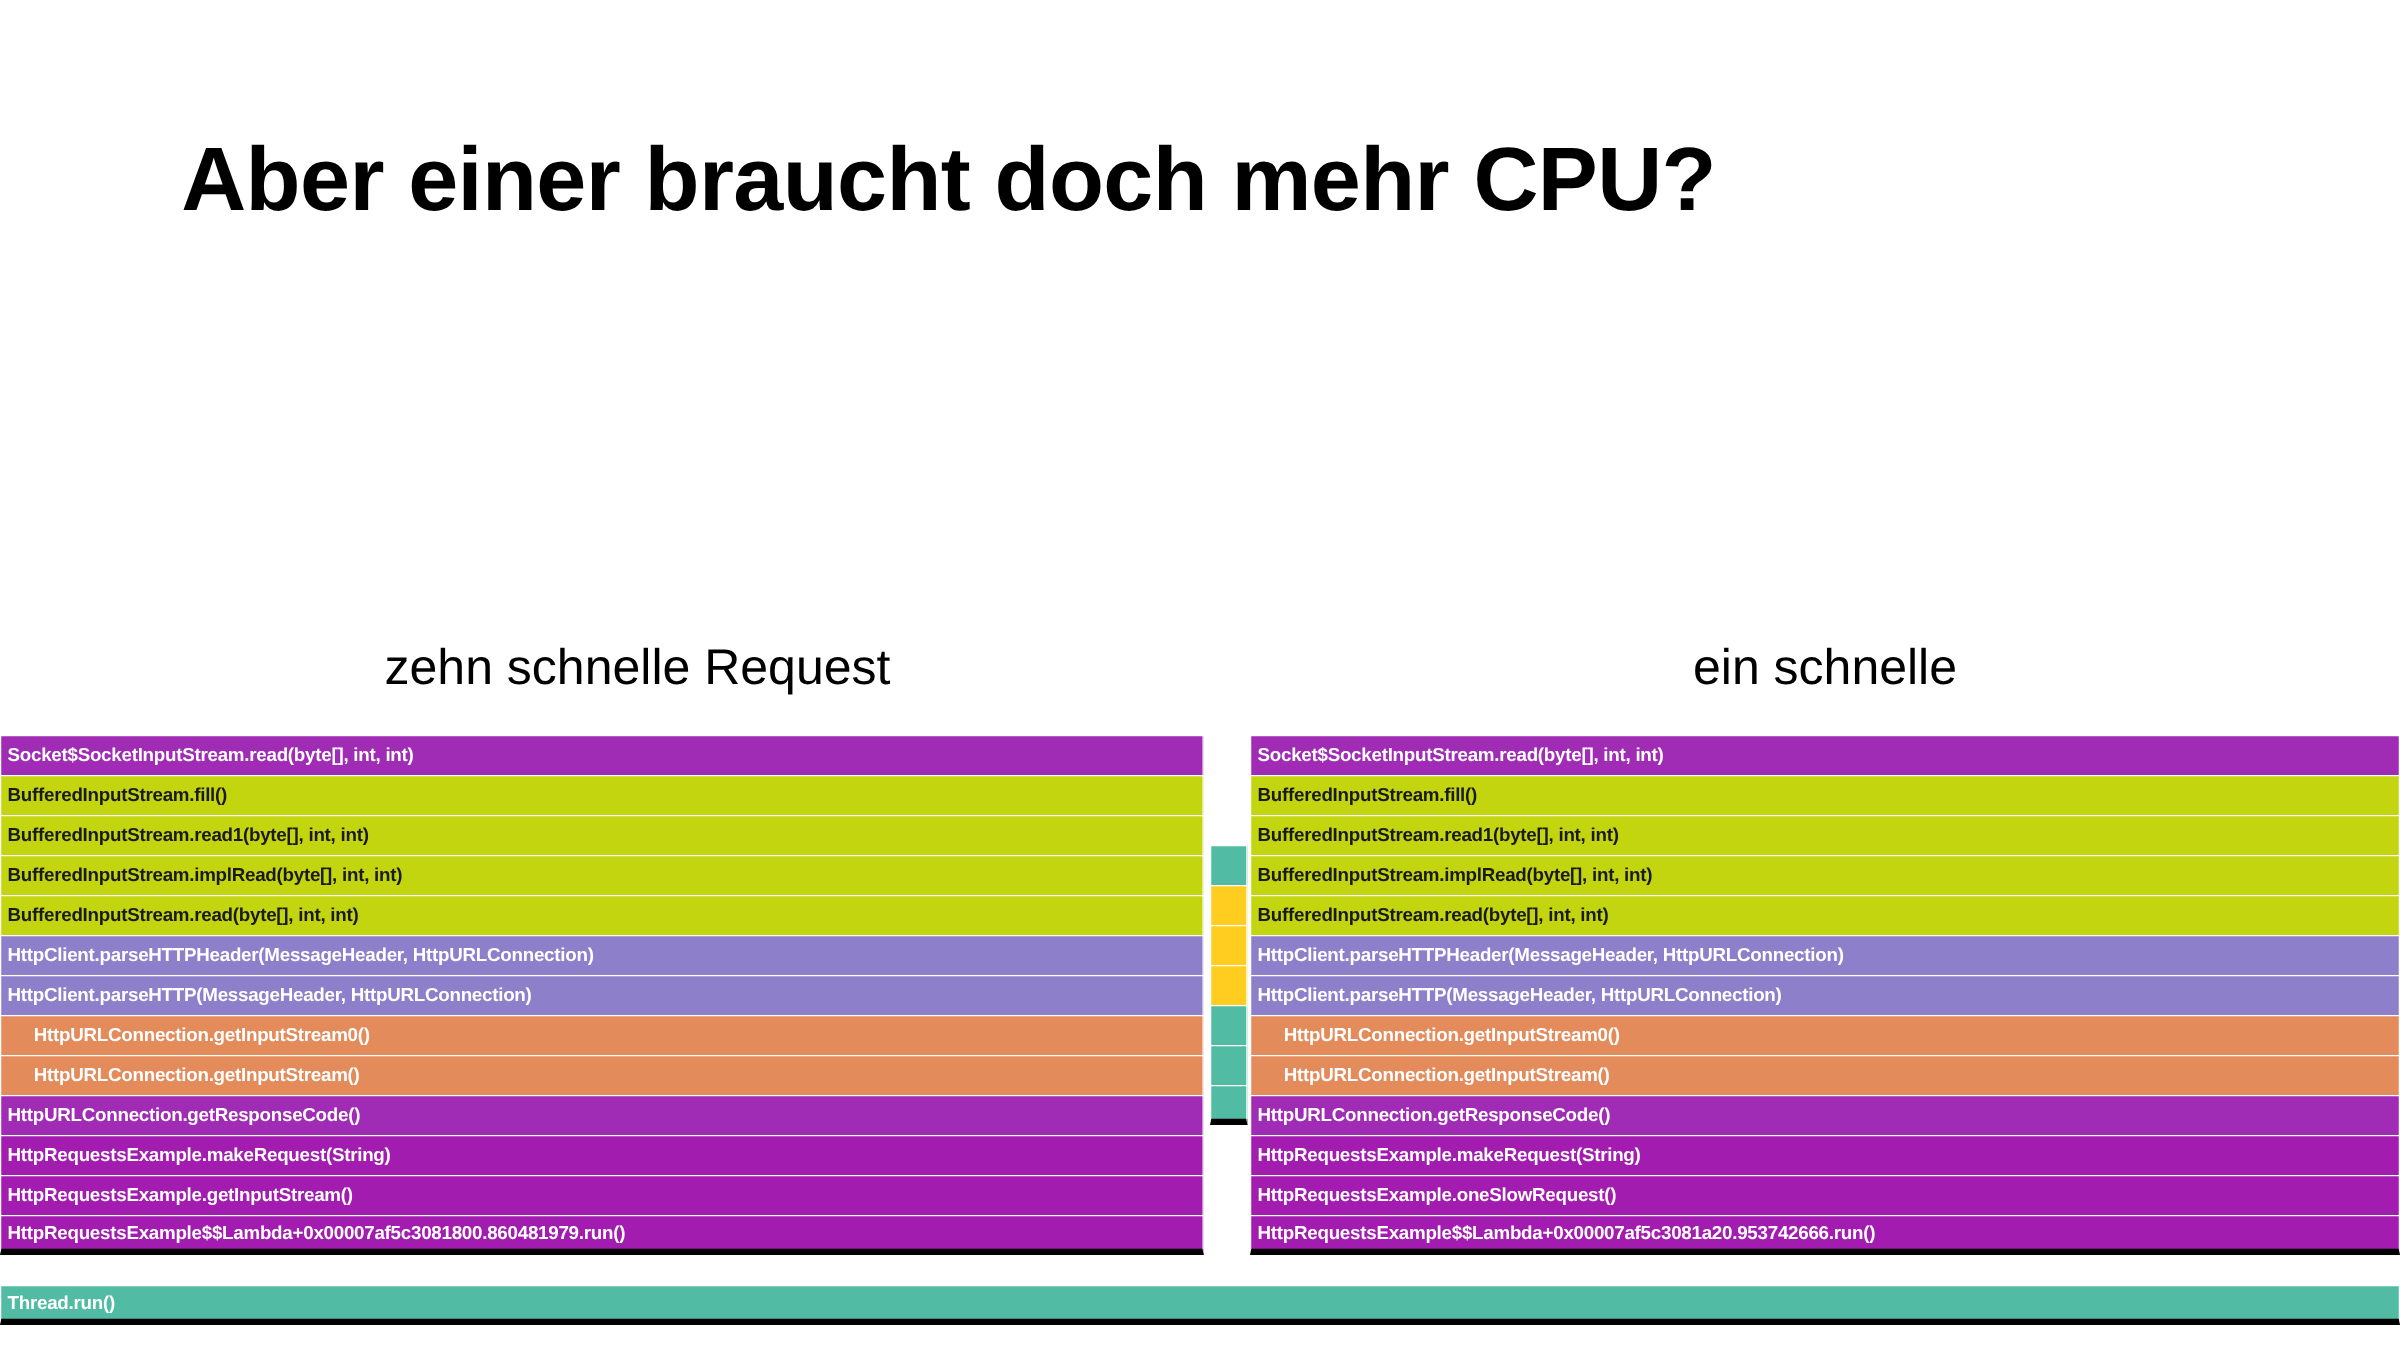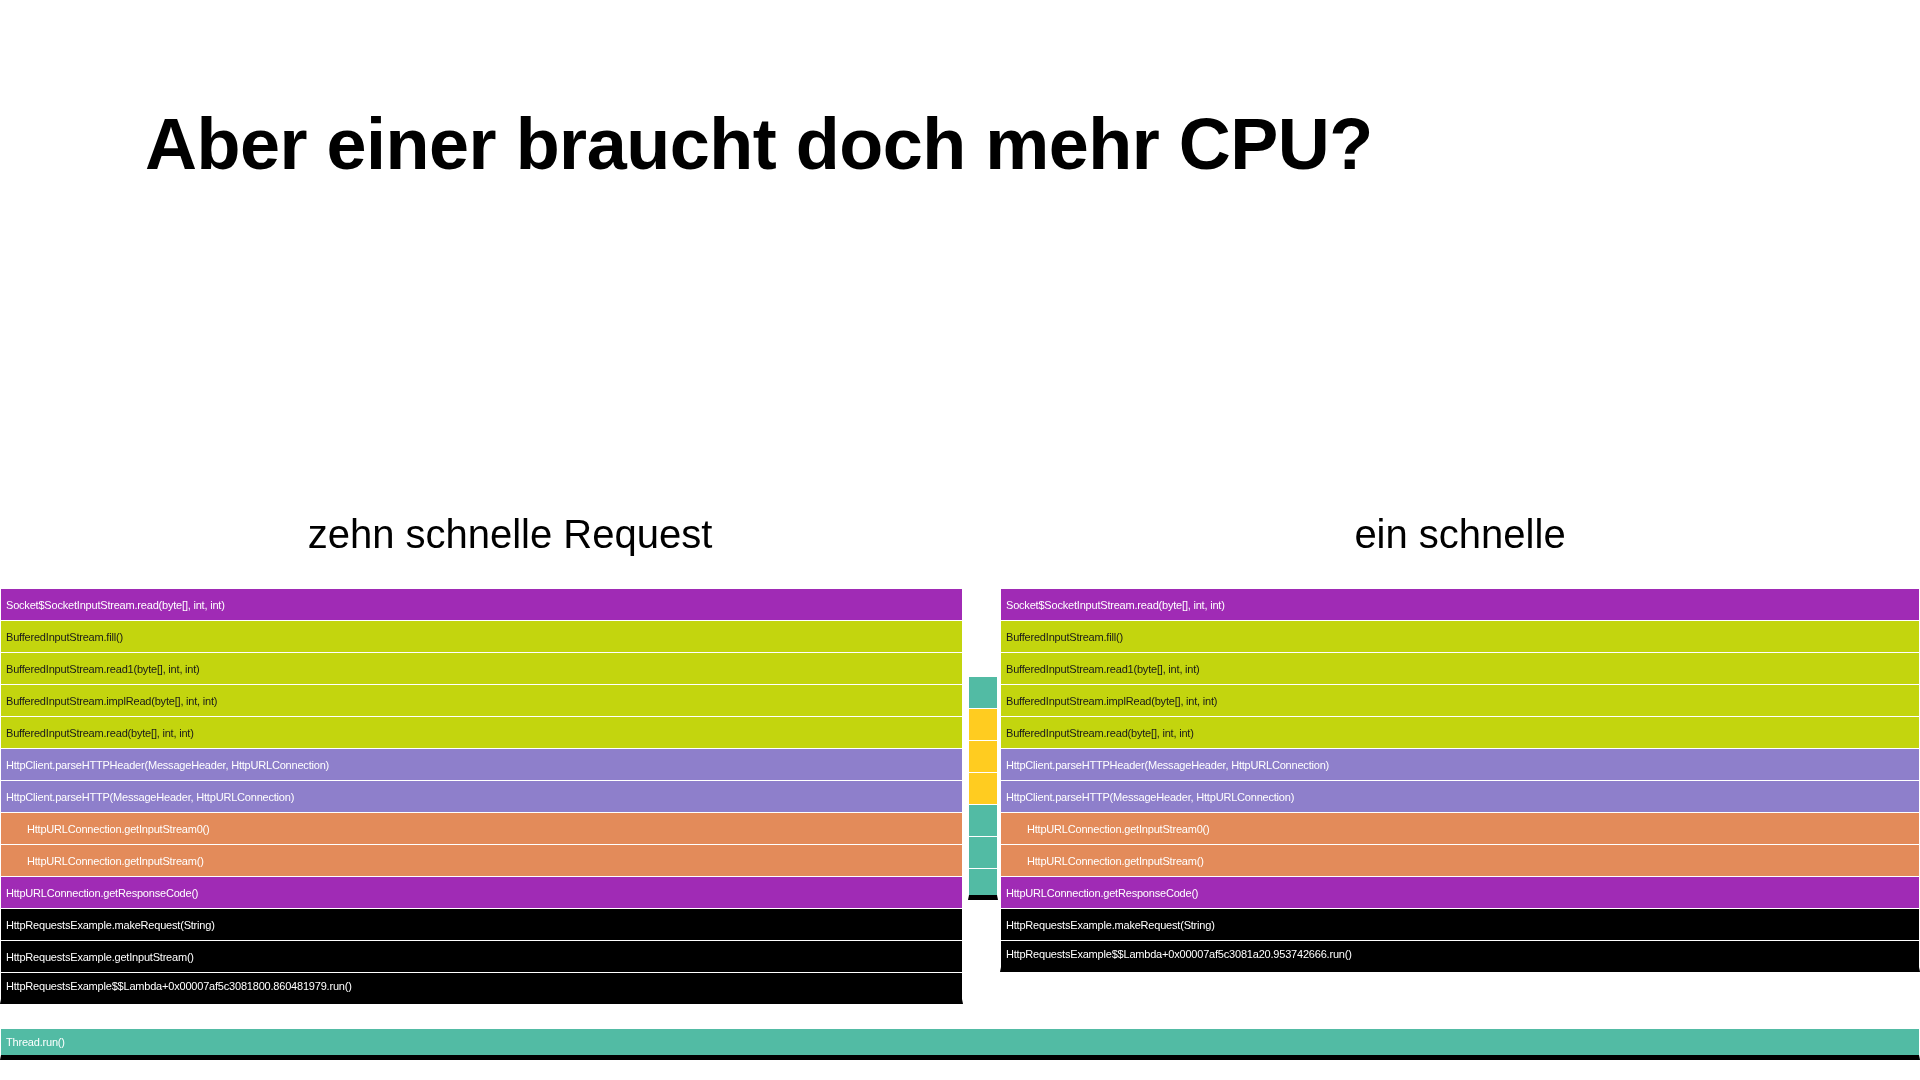--- a/index.html
+++ b/index.html
@@ -61,34 +61,34 @@
 
   .fg-row {
     height: 32px;
     box-sizing: border-box;
     border: 1px solid #ffffff;
     border-bottom: 0;
     display: flex;
     align-items: center;
     overflow: hidden;
     white-space: nowrap;
-    font-size: 11px;
-    font-weight: 400;
+    font-size: 15px;
+    font-weight: 700;
     letter-spacing: -0.2px;
     padding-left: 5px;
     font-family: "Liberation Sans", sans-serif;
   }
   .fg-row:last-child { border-bottom: 5px solid #000000; }
 
   
   .c-purple  { background: #a02bb5; color: #ffffff; }
   .c-lime    { background: #c3d50e; color: #1a1a1a; }
   .c-violet  { background: #8e7fcb; color: #ffffff; }
   .c-orange  { background: #e38b5a; color: #ffffff; padding-left: 26px; }
-  .c-green   { background: #000000; color: #ffffff; }
+  .c-green   { background: #a21caf; color: #ffffff; }
   .c-teal    { background: #52bba4; color: #ffffff; }
   .c-yellow  { background: #ffcc20; color: #ffffff; }
 
   .fg-row.no-label { padding-left: 0; }
 </style>
 </head>
 <body>
 
 <div id="slide-title">Aber einer braucht doch mehr CPU?</div>
 
@@ -126,18 +126,19 @@
       <div class="fg-row c-lime">BufferedInputStream.fill()</div>
       <div class="fg-row c-lime">BufferedInputStream.read1(byte[], int, int)</div>
       <div class="fg-row c-lime">BufferedInputStream.implRead(byte[], int, int)</div>
       <div class="fg-row c-lime">BufferedInputStream.read(byte[], int, int)</div>
       <div class="fg-row c-violet">HttpClient.parseHTTPHeader(MessageHeader, HttpURLConnection)</div>
       <div class="fg-row c-violet">HttpClient.parseHTTP(MessageHeader, HttpURLConnection)</div>
       <div class="fg-row c-orange">HttpURLConnection.getInputStream0()</div>
       <div class="fg-row c-orange">HttpURLConnection.getInputStream()</div>
       <div class="fg-row c-purple">HttpURLConnection.getResponseCode()</div>
       <div class="fg-row c-green">HttpRequestsExample.makeRequest(String)</div>
+      <div class="fg-row c-green">HttpRequestsExample.oneSlowRequest()</div>
       <div class="fg-row c-green">HttpRequestsExample$$Lambda+0x00007af5c3081a20.953742666.run()</div>
     </div>
   <div id="stack-base" class="fg-stack">
       <div class="fg-row c-teal">Thread.run()</div>
     </div>
 </div>
 
 </body></html>

